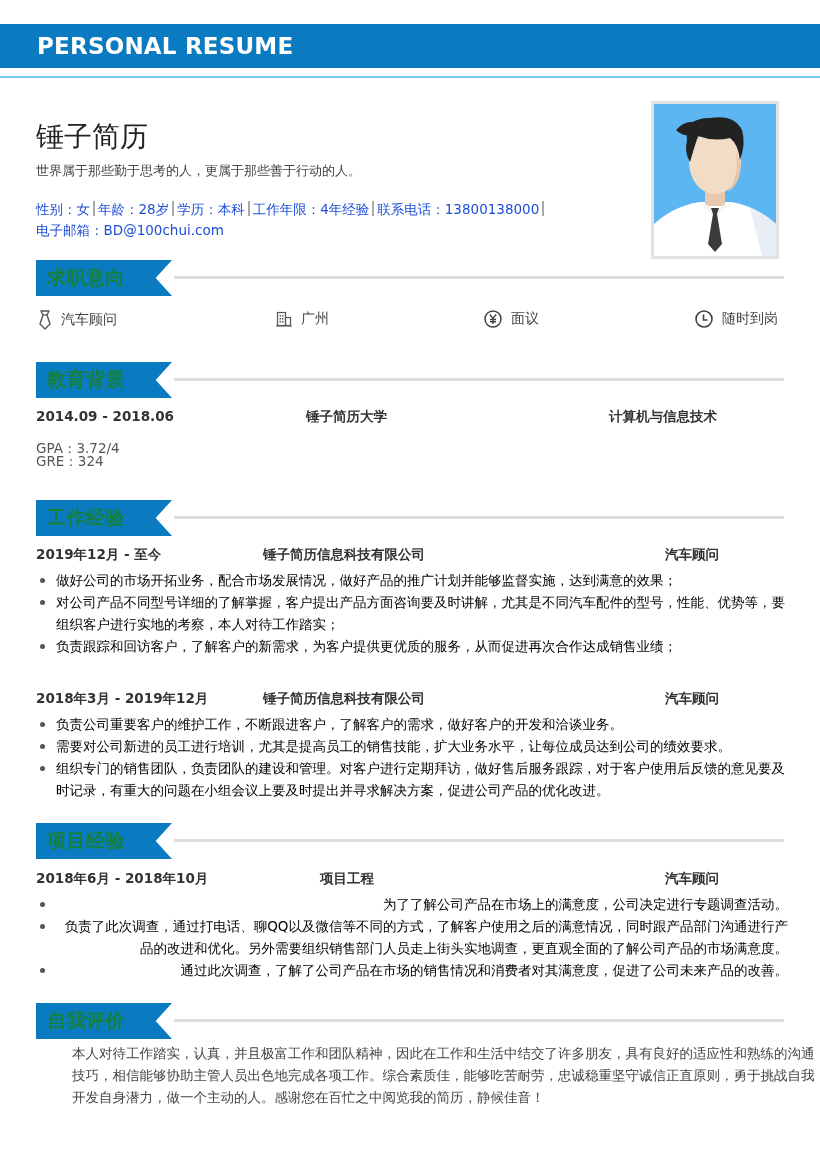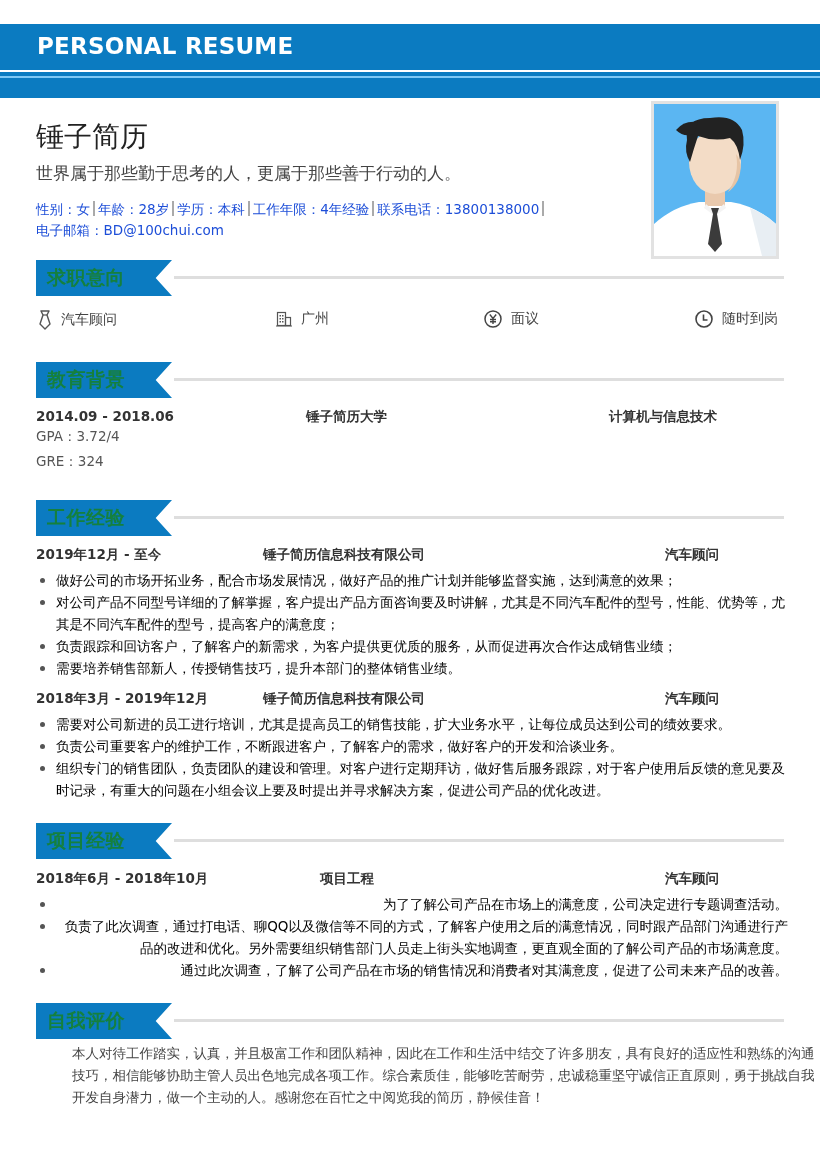--- a/index.html
+++ b/index.html
@@ -1,25 +1,25 @@
 <!DOCTYPE html>
 <html><head>
 <meta charset="utf-8">
 <style>
   * { box-sizing: border-box; margin: 0; padding: 0; }
   html, body { width: 820px; height: 1160px; background: #ffffff; overflow: hidden; }
   body { font-family: "DejaVu Sans", "Liberation Sans", sans-serif; color: #333; position: relative; }
 
-  .banner { position: absolute; left: 0; top: 24px; width: 820px; height: 74px; background: #0b7bc1; }
+  .banner { position: absolute; left: 0; top: 24px; width: 820px; height: 44px; background: #0b7bc1; }
   .banner-title { position: absolute; left: 37px; top: 9px; font-family: "DejaVu Sans", sans-serif; font-weight: bold; font-size: 23px; color: #ffffff; letter-spacing: 0.2px; }
   .banner-line1 { position: absolute; left: 0; top: 46px; width: 820px; height: 2px; background: #ffffff; }
   .banner-line2 { position: absolute; left: 0; top: 52px; width: 820px; height: 2px; background: #7ec8f5; }
 
   .name { position: absolute; left: 36px; top: 118px; font-size: 28px; color: #222; font-weight: normal; }
-  .motto { position: absolute; left: 36px; top: 162px; font-size: 17px; color: #444; }
+  .motto { position: absolute; left: 36px; top: 162px; font-size: 13px; color: #444; }
   .info-line { position: absolute; left: 36px; font-size: 13.5px; color: #1d4ed8; white-space: nowrap; }
   .info-line .sep { display: inline-block; width: 2px; height: 15px; background: #aaa; margin: 0 3px; vertical-align: -2px; }
 
   .photo { position: absolute; left: 651px; top: 101px; width: 128px; height: 158px; border: 3px solid #e2e2e2; background: #5bb6f2; overflow: hidden; }
 
   .section-head { position: absolute; left: 36px; width: 748px; height: 36px; }
   .section-tab { position: absolute; left: 0; top: 0; width: 136px; height: 36px; background: #0b7bc1;
     clip-path: polygon(0 0, 100% 0, 88% 50%, 100% 100%, 0 100%); }
   .section-tab-label { position: absolute; left: 11px; top: 5px; font-size: 19px; font-weight: bold; color: #15803d; letter-spacing: 0.5px; }
   .section-line { position: absolute; left: 138px; top: 16px; right: 0; height: 3px; background: #dedede; }
@@ -118,48 +118,47 @@
 <div class="section-head" style="top:362px;">
   <div class="section-tab"></div>
   <div class="section-tab-label">教育背景</div>
   <div class="section-line"></div>
 </div>
 <div class="row3" style="top:408px;">
   <span class="c1">2014.09 - 2018.06</span>
   <span class="c2" style="left:270px;">锤子简历大学</span>
   <span class="c3" style="left:573px;text-align:right;">计算机与信息技术</span>
 </div>
-<div class="plain" style="top:428px;">GPA：3.72/4</div>
+<div class="plain" style="top:440px;">GPA：3.72/4</div>
 <div class="plain" style="top:453px;">GRE：324</div>
 
 <div class="section-head" style="top:500px;">
   <div class="section-tab"></div>
   <div class="section-tab-label">工作经验</div>
   <div class="section-line"></div>
 </div>
 <div class="row3" style="top:546px;">
   <span class="c1">2019年12月 - 至今</span>
   <span class="c2" style="left:227px;">锤子简历信息科技有限公司</span>
   <span class="c3" style="left:629px;">汽车顾问</span>
 </div>
 <ul class="bullets" style="top:569px;">
   <li>做好公司的市场开拓业务，配合市场发展情况，做好产品的推广计划并能够监督实施，达到满意的效果；</li>
-  <li>对公司产品不同型号详细的了解掌握，客户提出产品方面咨询要及时讲解，尤其是不同汽车配件的型号，性能、优势等，尤其是不同汽车配件的型号，提高客户的满意度；</li>
+  <li>对公司产品不同型号详细的了解掌握，客户提出产品方面咨询要及时讲解，尤其是不同汽车配件的型号，性能、优势等，要组织客户进行实地的考察，本人对待工作踏实；</li>
   <li>负责跟踪和回访客户，了解客户的新需求，为客户提供更优质的服务，从而促进再次合作达成销售业绩；</li>
-  <li>需要培养销售部新人，传授销售技巧，提升本部门的整体销售业绩。</li>
 </ul>
 
 <div class="row3" style="top:690px;">
   <span class="c1">2018年3月 - 2019年12月</span>
   <span class="c2" style="left:227px;">锤子简历信息科技有限公司</span>
   <span class="c3" style="left:629px;">汽车顾问</span>
 </div>
 <ul class="bullets" style="top:713px;">
+  <li>负责公司重要客户的维护工作，不断跟进客户，了解客户的需求，做好客户的开发和洽谈业务。</li>
   <li>需要对公司新进的员工进行培训，尤其是提高员工的销售技能，扩大业务水平，让每位成员达到公司的绩效要求。</li>
-  <li>负责公司重要客户的维护工作，不断跟进客户，了解客户的需求，做好客户的开发和洽谈业务。</li>
   <li>组织专门的销售团队，负责团队的建设和管理。对客户进行定期拜访，做好售后服务跟踪，对于客户使用后反馈的意见要及时记录，有重大的问题在小组会议上要及时提出并寻求解决方案，促进公司产品的优化改进。</li>
 </ul>
 
 <div class="section-head" style="top:823px;">
   <div class="section-tab"></div>
   <div class="section-tab-label">项目经验</div>
   <div class="section-line"></div>
 </div>
 <div class="row3" style="top:870px;">
   <span class="c1">2018年6月 - 2018年10月</span>

